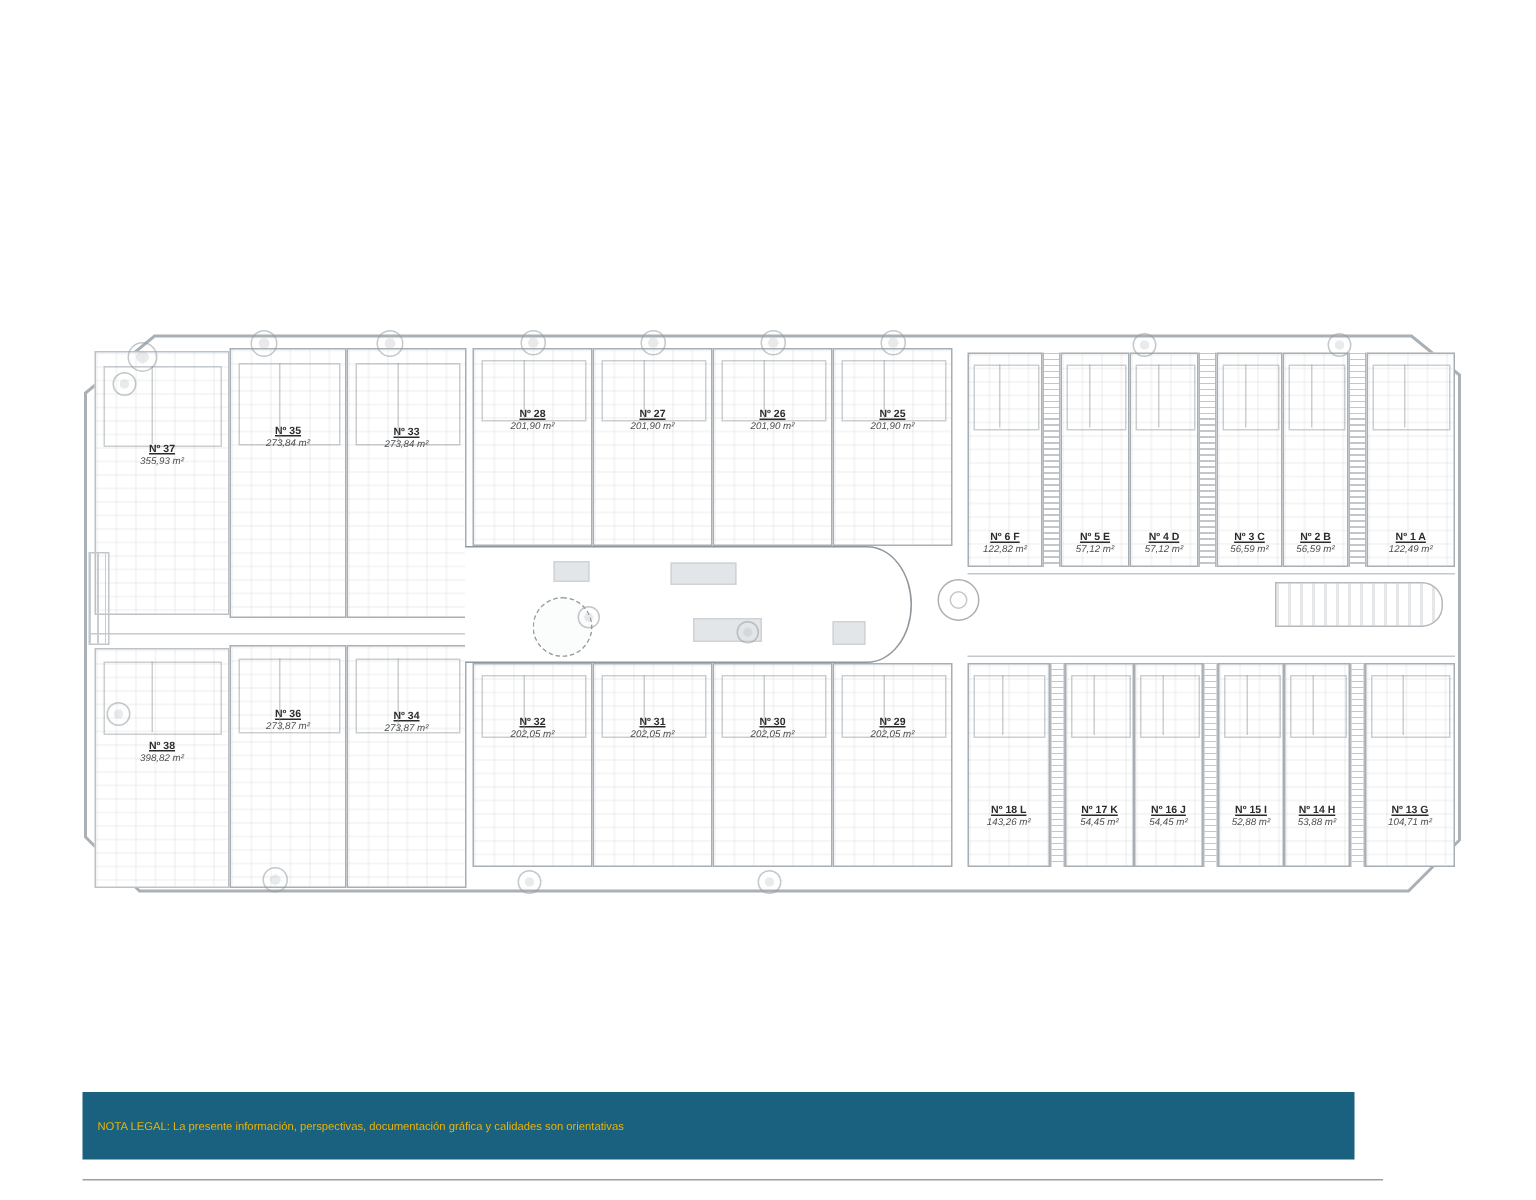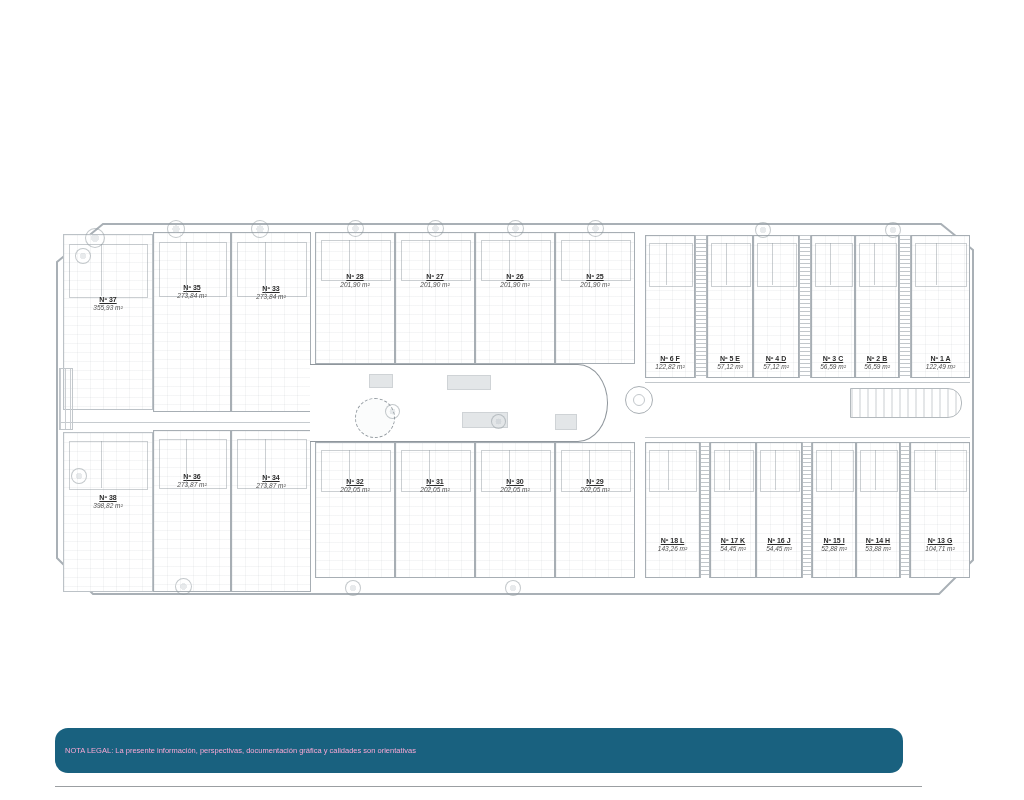--- a/index.html
+++ b/index.html
@@ -259,16 +259,16 @@
   <div class="tree" style="left:830px;top:4px;width:14px;height:14px;"></div>
   <div class="tree" style="left:330px;top:186px;width:13px;height:13px;"></div>
   <div class="tree" style="left:436px;top:196px;width:13px;height:13px;"></div>
   <div class="tree" style="left:120px;top:360px;width:15px;height:15px;"></div>
   <div class="tree" style="left:290px;top:362px;width:14px;height:14px;"></div>
   <div class="tree" style="left:450px;top:362px;width:14px;height:14px;"></div>
   <div class="tree" style="left:20px;top:30px;width:14px;height:14px;"></div>
   <div class="tree" style="left:16px;top:250px;width:14px;height:14px;"></div>
 </div>
 
-<div class="legal-bar" style="background: rgb(25, 97, 127); color: #f9a8d4; border-radius: 13px;">
+<div class="legal-bar" style="background: rgb(25, 97, 127); color: #eab308;">
   <div class="legal-line">NOTA LEGAL: La presente información, perspectivas, documentación gráfica y calidades son orientativas</div>
 </div>
 <div class="bottom-rule" style="border-top-color: rgb(155, 159, 162);"></div>
 
 </body></html>

